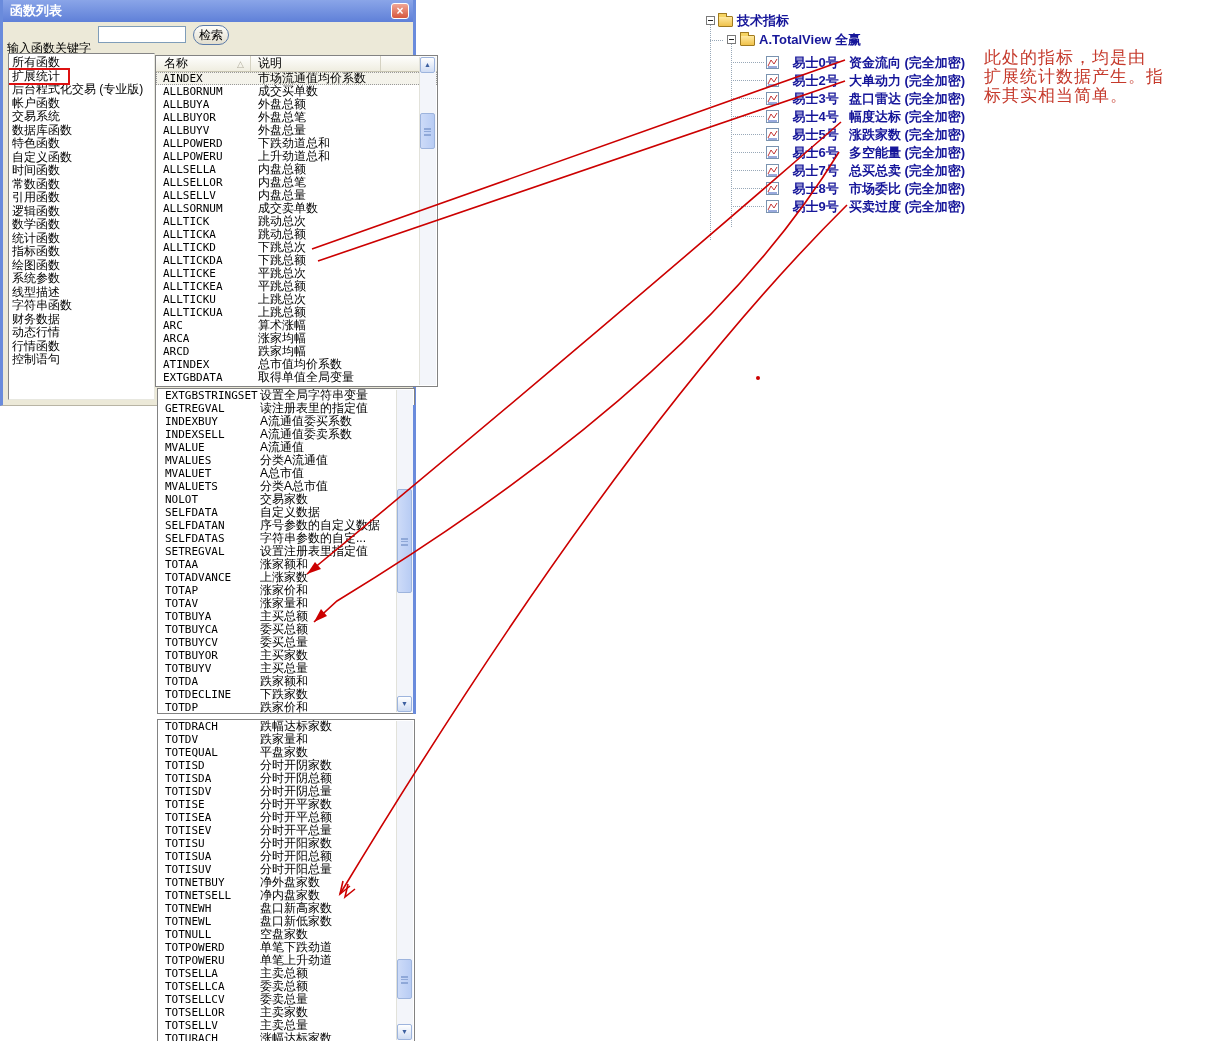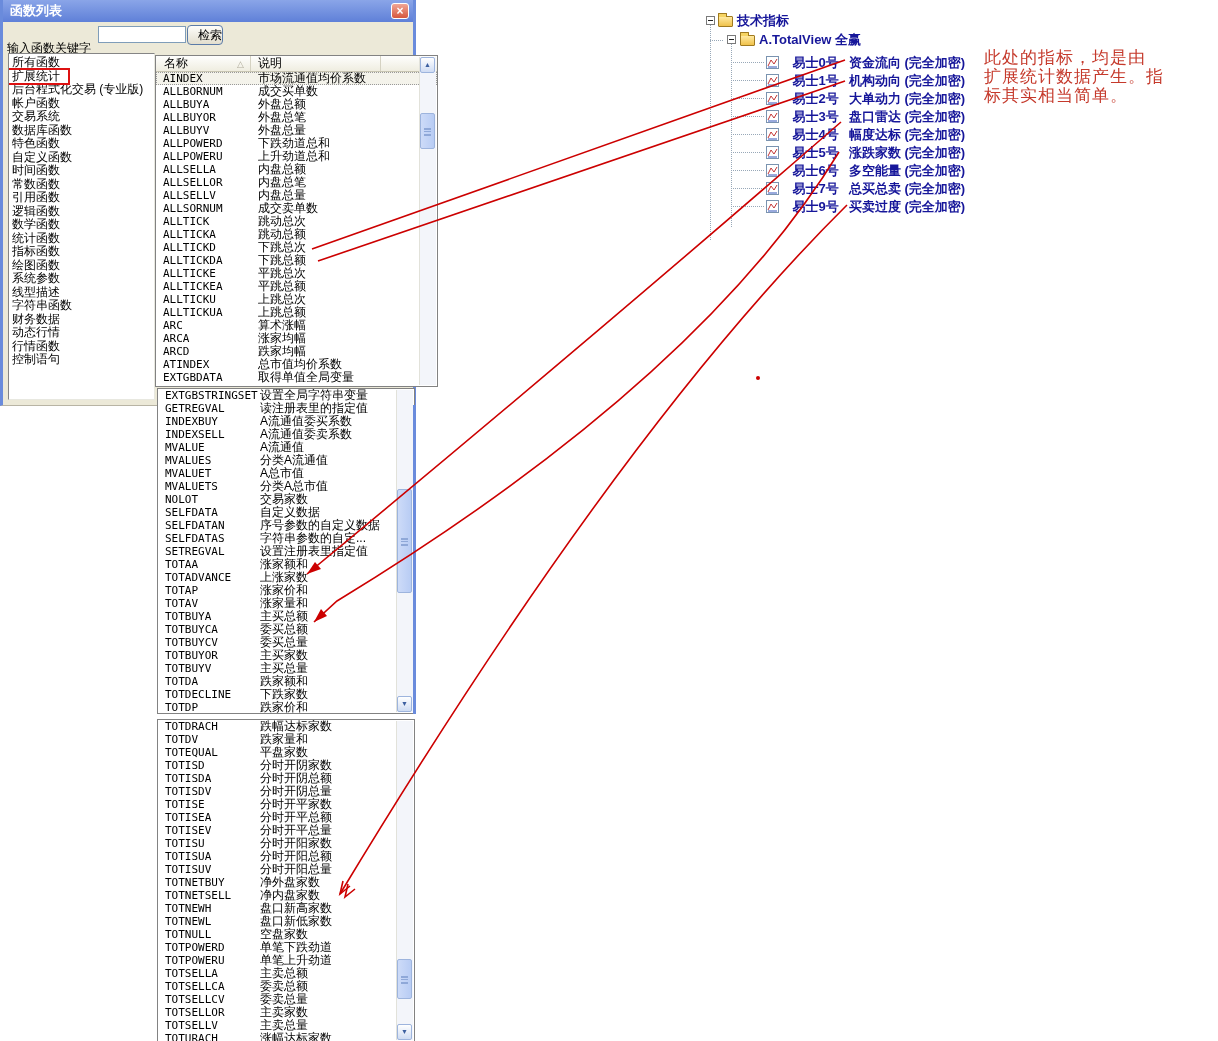--- a/index.html
+++ b/index.html
@@ -11,23 +11,23 @@
           border-left:3px solid #6A8BDC;border-right:3px solid #6A8BDC;border-bottom:1px solid #B8B4A4;
           box-sizing:border-box;}
   .titlebar{position:relative;height:22px;background:linear-gradient(#8AA5E8,#5F80D8);
             color:#fff;font-weight:bold;font-size:13px;line-height:22px;padding-left:7px;}
   .close{position:absolute;right:4px;top:3px;width:18px;height:16px;box-sizing:border-box;
          background:linear-gradient(#F0A695,#D6573F);border:1px solid #fff;border-radius:3px;
          color:#fff;font-size:12px;font-weight:bold;text-align:center;line-height:14px;cursor:pointer;}
   .srch-label{position:absolute;left:4px;top:40px;font-size:12px;}
   .searchbox{position:absolute;left:95px;top:26px;width:88px;height:17px;border:1px solid #7F9DB9;
              font-size:12px;padding:0 2px;box-sizing:border-box;background:#fff;}
-  .btn{position:absolute;left:184px;top:25px;width:36px;height:20px;box-sizing:border-box;
-       background:linear-gradient(#FDFDFA,#E2DECE);border:1px solid #5B7BA8;border-radius:4px;
-       font-size:12px;text-align:right;line-height:18px;cursor:pointer;}
+  .btn{position:absolute;left:190px;top:25px;width:36px;height:20px;box-sizing:border-box;
+       background:linear-gradient(#FDFDFA,#E2DECE);border:1px solid #5B7BA8;border-radius:10px;
+       font-size:12px;text-align:center;line-height:18px;cursor:pointer;}
 
   
   .catpanel{position:absolute;left:5px;top:53px;width:147px;height:347px;background:#fff;
             border:1px solid #858585;border-bottom-color:#e8e8e0;border-right-color:#e8e8e0;
             box-sizing:border-box;overflow:hidden;padding-top:2px;}
   .cat{font-size:12px;line-height:13.5px;height:13.5px;padding-left:3px;white-space:nowrap;overflow:hidden;}
   .cat.hl{outline:2px solid #DD1111;outline-offset:0;width:56px;}
 
   
   .seg{position:absolute;background:#fff;border:1px solid #828282;box-sizing:border-box;overflow:hidden;}
@@ -490,29 +490,20 @@
             </svg></span>
           <span class="lname">易士0号</span>
           <span class="ldesc">资金流向 (完全加密)</span>
         </div>
         <div class="leaf">
           <span class="leaf-icon"><svg width="13" height="13">
               <rect x="0.5" y="0.5" width="12" height="12" fill="#fff" stroke="#7A93B0"></rect>
               <polyline points="2,10 5,4 8,8 11,3" fill="none" stroke="#C23333" stroke-width="1"></polyline>
               <line x1="2" y1="11" x2="11" y2="11" stroke="#3355BB" stroke-width="1"></line>
             </svg></span>
-          <span class="lname">易士1号</span>
-          <span class="ldesc">机构动向 (完全加密)</span>
-        </div>
-        <div class="leaf">
-          <span class="leaf-icon"><svg width="13" height="13">
-              <rect x="0.5" y="0.5" width="12" height="12" fill="#fff" stroke="#7A93B0"></rect>
-              <polyline points="2,10 5,4 8,8 11,3" fill="none" stroke="#C23333" stroke-width="1"></polyline>
-              <line x1="2" y1="11" x2="11" y2="11" stroke="#3355BB" stroke-width="1"></line>
-            </svg></span>
           <span class="lname">易士2号</span>
           <span class="ldesc">大单动力 (完全加密)</span>
         </div>
         <div class="leaf">
           <span class="leaf-icon"><svg width="13" height="13">
               <rect x="0.5" y="0.5" width="12" height="12" fill="#fff" stroke="#7A93B0"></rect>
               <polyline points="2,10 5,4 8,8 11,3" fill="none" stroke="#C23333" stroke-width="1"></polyline>
               <line x1="2" y1="11" x2="11" y2="11" stroke="#3355BB" stroke-width="1"></line>
             </svg></span>
           <span class="lname">易士3号</span>
@@ -546,20 +537,29 @@
           <span class="ldesc">多空能量 (完全加密)</span>
         </div>
         <div class="leaf">
           <span class="leaf-icon"><svg width="13" height="13">
               <rect x="0.5" y="0.5" width="12" height="12" fill="#fff" stroke="#7A93B0"></rect>
               <polyline points="2,10 5,4 8,8 11,3" fill="none" stroke="#C23333" stroke-width="1"></polyline>
               <line x1="2" y1="11" x2="11" y2="11" stroke="#3355BB" stroke-width="1"></line>
             </svg></span>
           <span class="lname">易士7号</span>
           <span class="ldesc">总买总卖 (完全加密)</span>
+        </div>
+        <div class="leaf">
+          <span class="leaf-icon"><svg width="13" height="13">
+              <rect x="0.5" y="0.5" width="12" height="12" fill="#fff" stroke="#7A93B0"></rect>
+              <polyline points="2,10 5,4 8,8 11,3" fill="none" stroke="#C23333" stroke-width="1"></polyline>
+              <line x1="2" y1="11" x2="11" y2="11" stroke="#3355BB" stroke-width="1"></line>
+            </svg></span>
+          <span class="lname">易士8号</span>
+          <span class="ldesc">市场委比 (完全加密)</span>
         </div>
         <div class="leaf">
           <span class="leaf-icon"><svg width="13" height="13">
               <rect x="0.5" y="0.5" width="12" height="12" fill="#fff" stroke="#7A93B0"></rect>
               <polyline points="2,10 5,4 8,8 11,3" fill="none" stroke="#C23333" stroke-width="1"></polyline>
               <line x1="2" y1="11" x2="11" y2="11" stroke="#3355BB" stroke-width="1"></line>
             </svg></span>
           <span class="lname">易士9号</span>
           <span class="ldesc">买卖过度 (完全加密)</span>
         </div>

